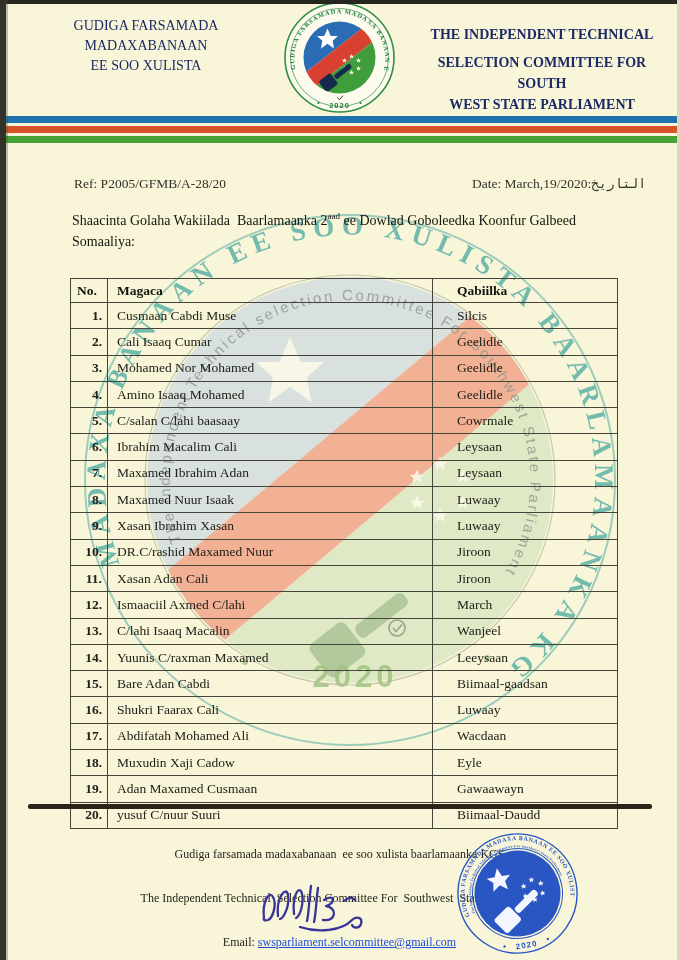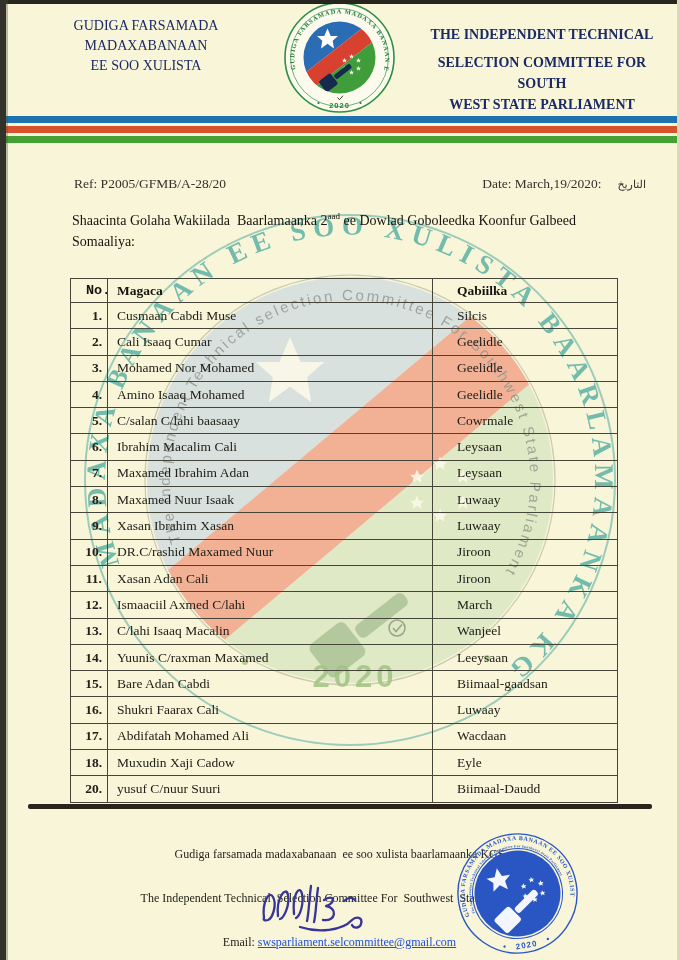--- a/index.html
+++ b/index.html
@@ -42,36 +42,36 @@
   .org-right .gap{margin-top:7px;}
   .logo-wrap{position:absolute;left:283px;top:1px;}
 
   
   .stripe{position:absolute;left:6px;width:673px;height:7px;}
   .stripe.s1{top:116px;} .stripe.s2{top:126px;} .stripe.s3{top:136px;}
 
   
   .meta-row{position:absolute;left:74px;top:176px;width:572px;display:flex;
     justify-content:space-between;font-size:13.5px;color:#33322a;}
-  .arabic{font-family:Liberation Serif, serif;font-size:11px;margin-left:16px;}
+  .arabic{font-family:Liberation Mono, monospace;font-size:13px;}
 
   
   .subject{position:absolute;left:72px;top:206px;width:545px;font-weight:normal;
     font-size:14px;line-height:21px;color:#14130e;white-space:pre-wrap;}
   .subject sup{font-size:9px;}
 
   
   table.roster{position:absolute;left:70px;top:278px;width:547px;
     border-collapse:collapse;table-layout:fixed;font-size:13.5px;}
   table.roster th,table.roster td{border:1.4px solid #45453a;vertical-align:middle;
     overflow:hidden;white-space:nowrap;}
   table.roster th{height:21px;text-align:left;font-size:13.5px;color:#14130e;}
   table.roster td{height:23.3px;color:#22211a;}
   .cell-no{text-align:right;padding-right:5px;font-weight:600;}
-  th.cell-no{text-align:left;padding-left:15px;font-family:Liberation Mono, monospace;}
+  th.cell-no{text-align:left;padding-left:6px;}
   .cell-name{padding-left:9px;}
   .cell-clan{padding-left:24px;}
 
   
   .thick-rule{position:absolute;left:28px;top:804px;width:624px;height:4.5px;
     background:#2c241b;border-radius:2px;}
   .footer{position:absolute;left:0;top:817px;width:679px;text-align:center;
     font-size:12px;line-height:14.8px;color:#26251e;white-space:pre-wrap;}
   .footer .email-line a{color:#1d4ed8;text-align:right;}
   .signature{position:absolute;left:256px;top:874px;z-index:2;}
@@ -299,20 +299,25 @@
             <td class="cell-no">17.</td>
             <td class="cell-name">Abdifatah Mohamed Ali</td>
             <td class="cell-clan">Wacdaan</td>
           </tr>
           <tr>
             <td class="cell-no">18.</td>
             <td class="cell-name">Muxudin Xaji Cadow</td>
             <td class="cell-clan">Eyle</td>
           </tr>
           <tr>
+            <td class="cell-no">19.</td>
+            <td class="cell-name">Adan Maxamed Cusmaan</td>
+            <td class="cell-clan">Gawaawayn</td>
+          </tr>
+          <tr>
             <td class="cell-no">20.</td>
             <td class="cell-name">yusuf C/nuur Suuri</td>
             <td class="cell-clan">Biimaal-Daudd</td>
           </tr>
         </tbody>
     </table>
 
     <div class="thick-rule"></div>
     <div class="footer">
       <div>Gudiga farsamada madaxabanaan  ee soo xulista baarlamaanka KGS</div>

